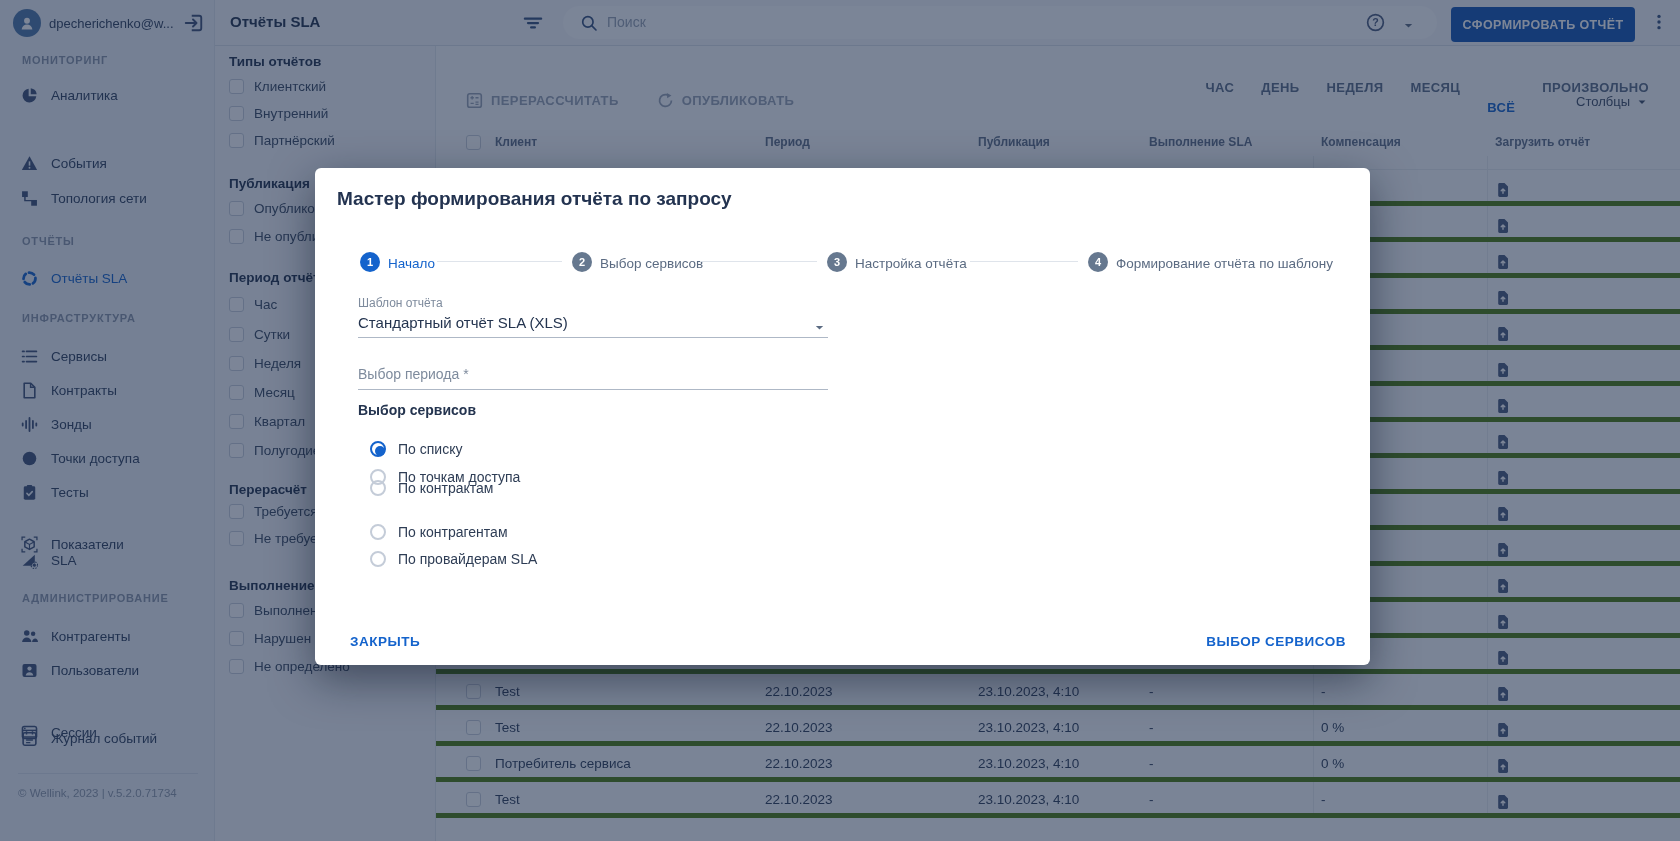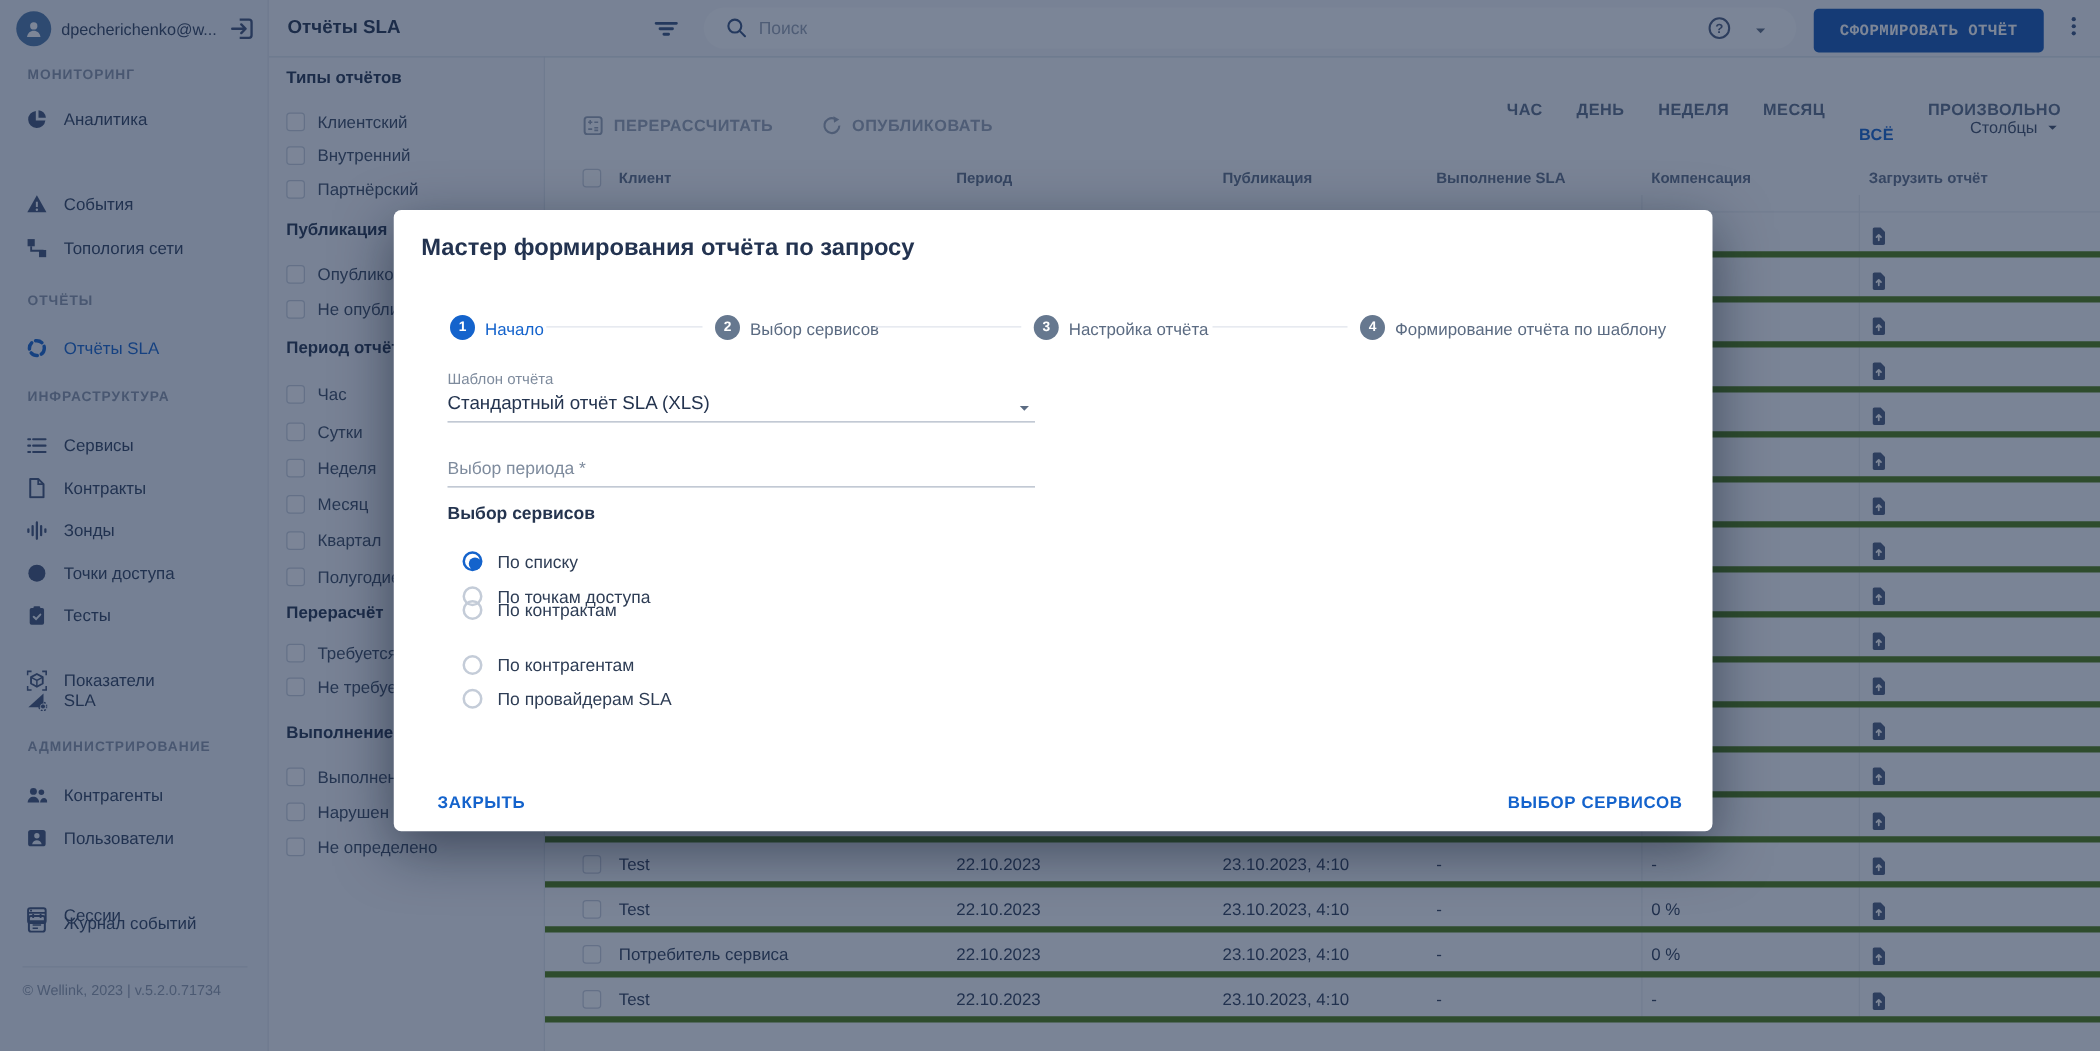--- a/index.html
+++ b/index.html
@@ -30,35 +30,35 @@
   .logo .i { position:relative; }
   .logo .i::after { content:''; position:absolute; left:1px; top:-1px; width:4.5px; height:4.5px; border-radius:50%; background:#e2443a; }
   .foot-ic { position:absolute; top:6px; color:#3e5176; }
   .lang { position:absolute; left:152px; top:9px; font-size:13px; color:#31425f; }
   .lang-caret { position:absolute; left:176px; top:11px; color:#5b6b82; }
 
   
   .filter-panel { position:absolute; left:215px; top:0; width:220px; height:841px; background:#f3f6fa; }
   .fp-title { position:absolute; left:15px; top:13px; font-size:15px; font-weight:bold; color:#24344f; }
   .f-head { position:absolute; left:14px; font-size:13.5px; font-weight:bold; color:#24344f; white-space:nowrap; }
-  .f-opt { position:absolute; left:14px; display:flex; align-items:flex-end; gap:10px; height:26px; white-space:nowrap; cursor:pointer; }
+  .f-opt { position:absolute; left:14px; display:flex; align-items:flex-start; gap:10px; height:26px; white-space:nowrap; cursor:pointer; }
   .f-opt .lbl { font-size:13.5px; color:#3a4a63; }
 
   
   .hdr-divider { position:absolute; left:215px; top:45px; width:1465px; height:1px; background:#d8dfe9; }
   .main-bg { position:absolute; left:436px; top:46px; width:1244px; height:795px; background:#f8fafc; }
   .main-vline { position:absolute; left:435px; top:45px; width:1px; height:796px; background:#dfe5ed; }
   .funnel { position:absolute; left:523px; top:13px; color:#2f5franc; color:#35517e; }
   .search-pill { position:absolute; left:563px; top:6px; width:874px; height:33px; background:#fbfcfe; border-radius:17px; }
   .search-ico { position:absolute; left:17px; top:7px; color:#35517e; }
   .search-input { position:absolute; left:44px; top:5px; width:700px; height:22px; border:none; outline:none; background:transparent; font-size:14px; color:#31425f; font-family:"Liberation Sans",sans-serif; }
   .search-input::placeholder { color:#96a2b4; }
   .pill-help { position:absolute; right:52px; top:7px; color:#4a5b7d; cursor:pointer; }
   .pill-caret { position:absolute; right:22px; top:10px; color:#5b6b82; cursor:pointer; }
-  .gen-btn { position:absolute; left:1451px; top:7px; width:184px; height:35px; background:#1356b4; color:#fff; border:none; border-radius:4px; font-size:12.5px; font-weight:bold; letter-spacing:.4px; font-family:Liberation Mono, monospace; cursor:pointer; }
+  .gen-btn { position:absolute; left:1451px; top:7px; width:184px; height:35px; background:#1356b4; color:#fff; border:none; border-radius:4px; font-size:12.5px; font-weight:bold; letter-spacing:.4px; font-family:Liberation Sans, sans-serif; cursor:pointer; }
   .kebab { position:absolute; left:1650px; top:12px; color:#35517e; cursor:pointer; }
 
   .tabs { position:absolute; top:60px; right:31px; display:flex; gap:27px; align-items:center; }
   .tab { font-size:13px; font-weight:bold; letter-spacing:.4px; color:#5a6c86; cursor:pointer; }
   .tab.active { color:#1463cc;margin-top:40px; }
 
   .toolbar { position:absolute; left:466px; top:92px; display:flex; gap:38px; align-items:center; }
   .tool-btn { display:flex; align-items:center; gap:8px; font-size:13px; font-weight:bold; letter-spacing:.4px; color:#97a2b4; cursor:pointer; }
   .columns-btn { position:absolute; top:94px; right:32px; display:flex; align-items:center; gap:6px; font-size:13px; color:#3c4c66; cursor:pointer; }
 

